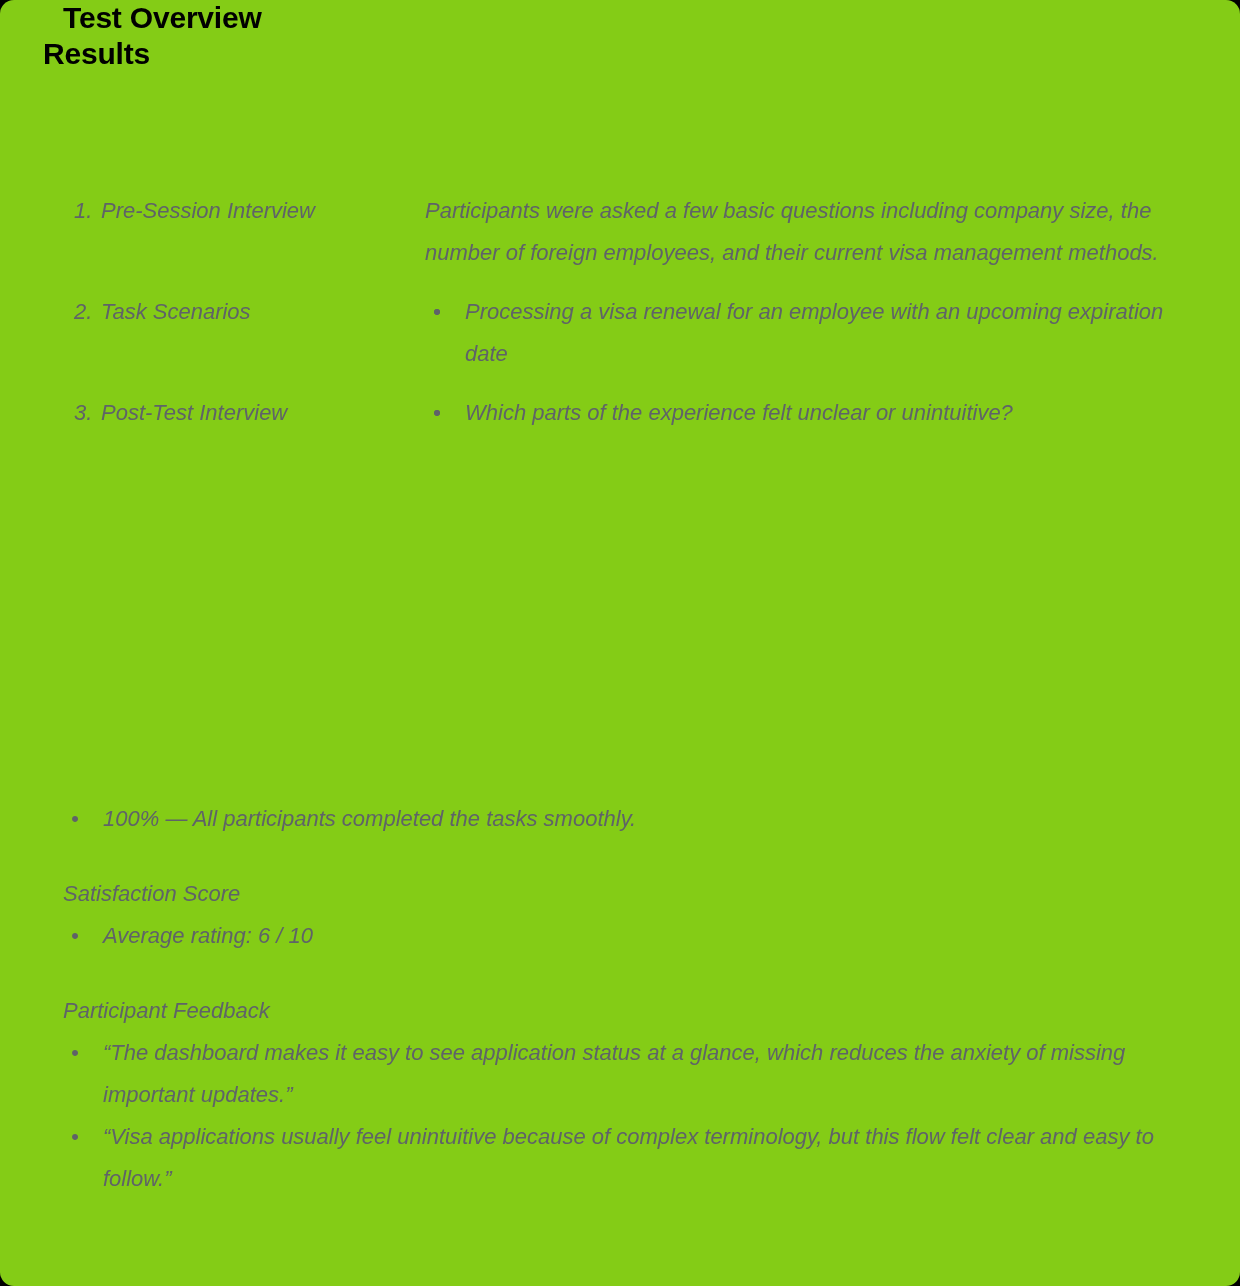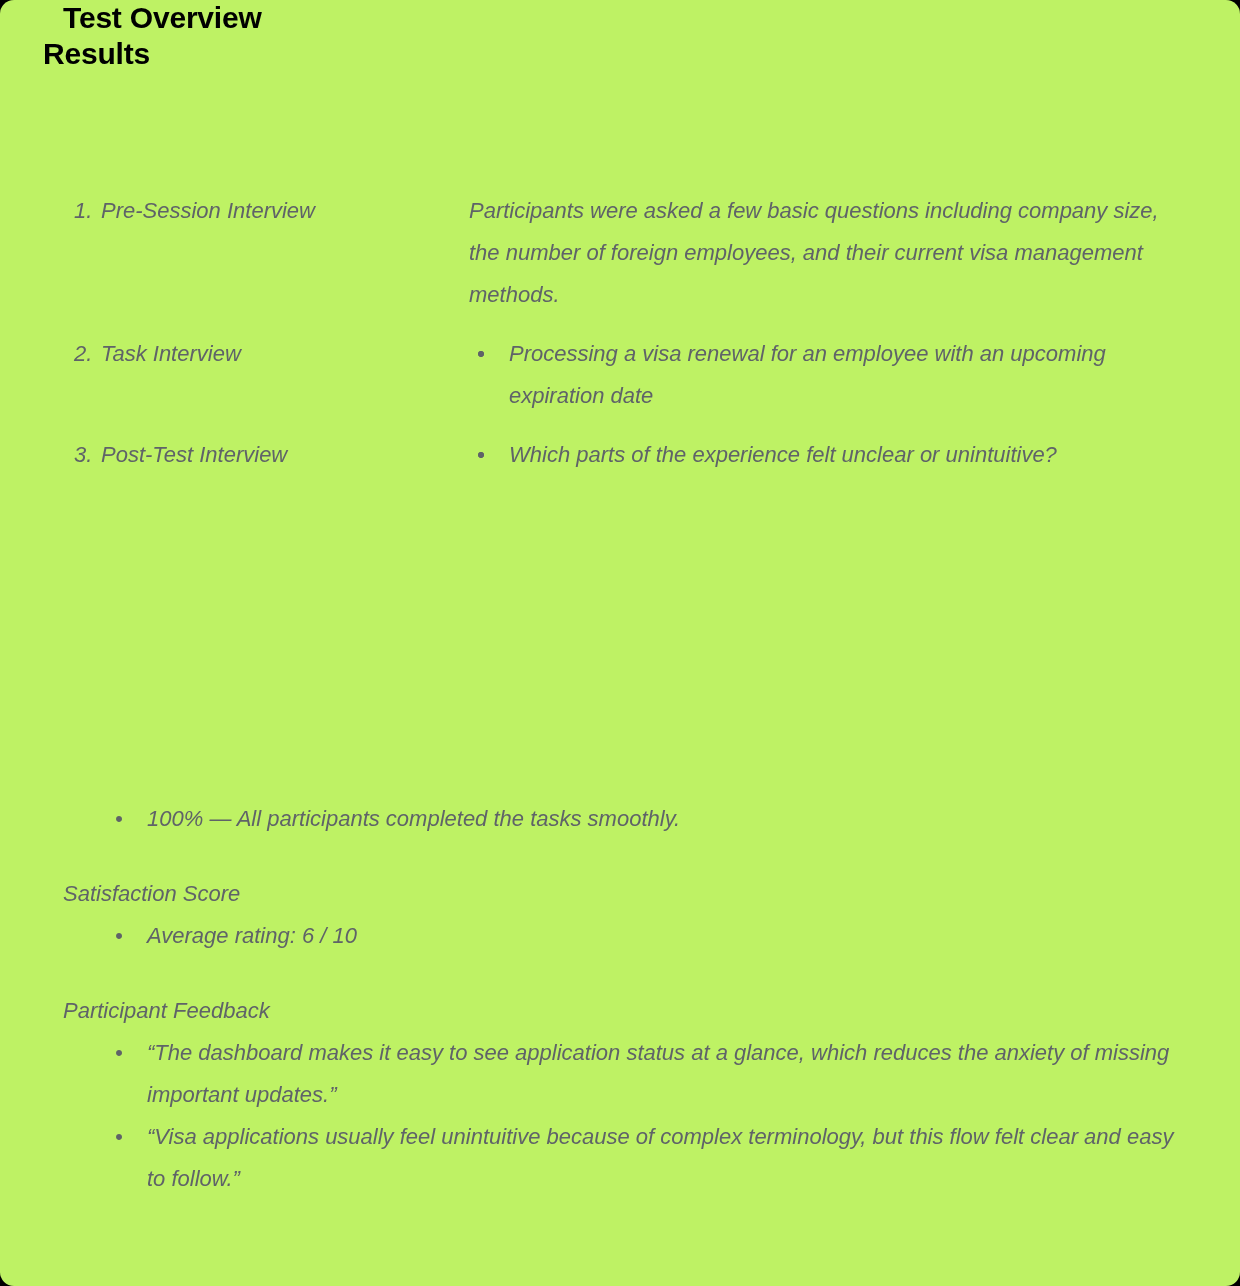--- a/index.html
+++ b/index.html
@@ -12,21 +12,21 @@
     height: 1286px;
     background: #000000;
     font-family: "Liberation Sans", sans-serif;
     -webkit-font-smoothing: antialiased;
   }
   .card {
     position: relative;
     width: 1240px;
     height: 1286px;
     box-sizing: border-box;
-    background: #bef264;
+    background: #84cc16;
     border-radius: 14px;
     overflow: hidden;
   }
 
   .section {
     position: absolute;
     left: 0;
     right: 0;
   }
 
@@ -67,21 +67,20 @@
     display: inline-block;
     width: 27px;
   }
 
   .row-body {
     flex: 1 1 auto;
     min-width: 0;
     color: #5f6368;
     font-size: 22px;
     line-height: 42px;
-    margin-left: 44px;
   }
 
   .paragraph {
     margin: 0;
   }
 
   .bullets {
     list-style: none;
     margin: 0;
     padding: 0;
@@ -122,21 +121,21 @@
       <div class="row-label numbered">
         <span class="num">1.</span><span>Pre-Session Interview</span>
       </div>
       <div class="row-body">
         <p class="paragraph">Participants were asked a few basic questions including company size, the number of foreign employees, and their current visa management methods.</p>
       </div>
     </div>
 
     <div class="row">
       <div class="row-label numbered">
-        <span class="num">2.</span><span>Task Interview</span>
+        <span class="num">2.</span><span>Task Scenarios</span>
       </div>
       <div class="row-body">
         <ul class="bullets">
           <li>
             <span class="dot">•</span>
           </li>
           <li>
             <span class="dot">•</span>
             <span>Processing a visa renewal for an employee with an upcoming expiration date</span>
           </li>

